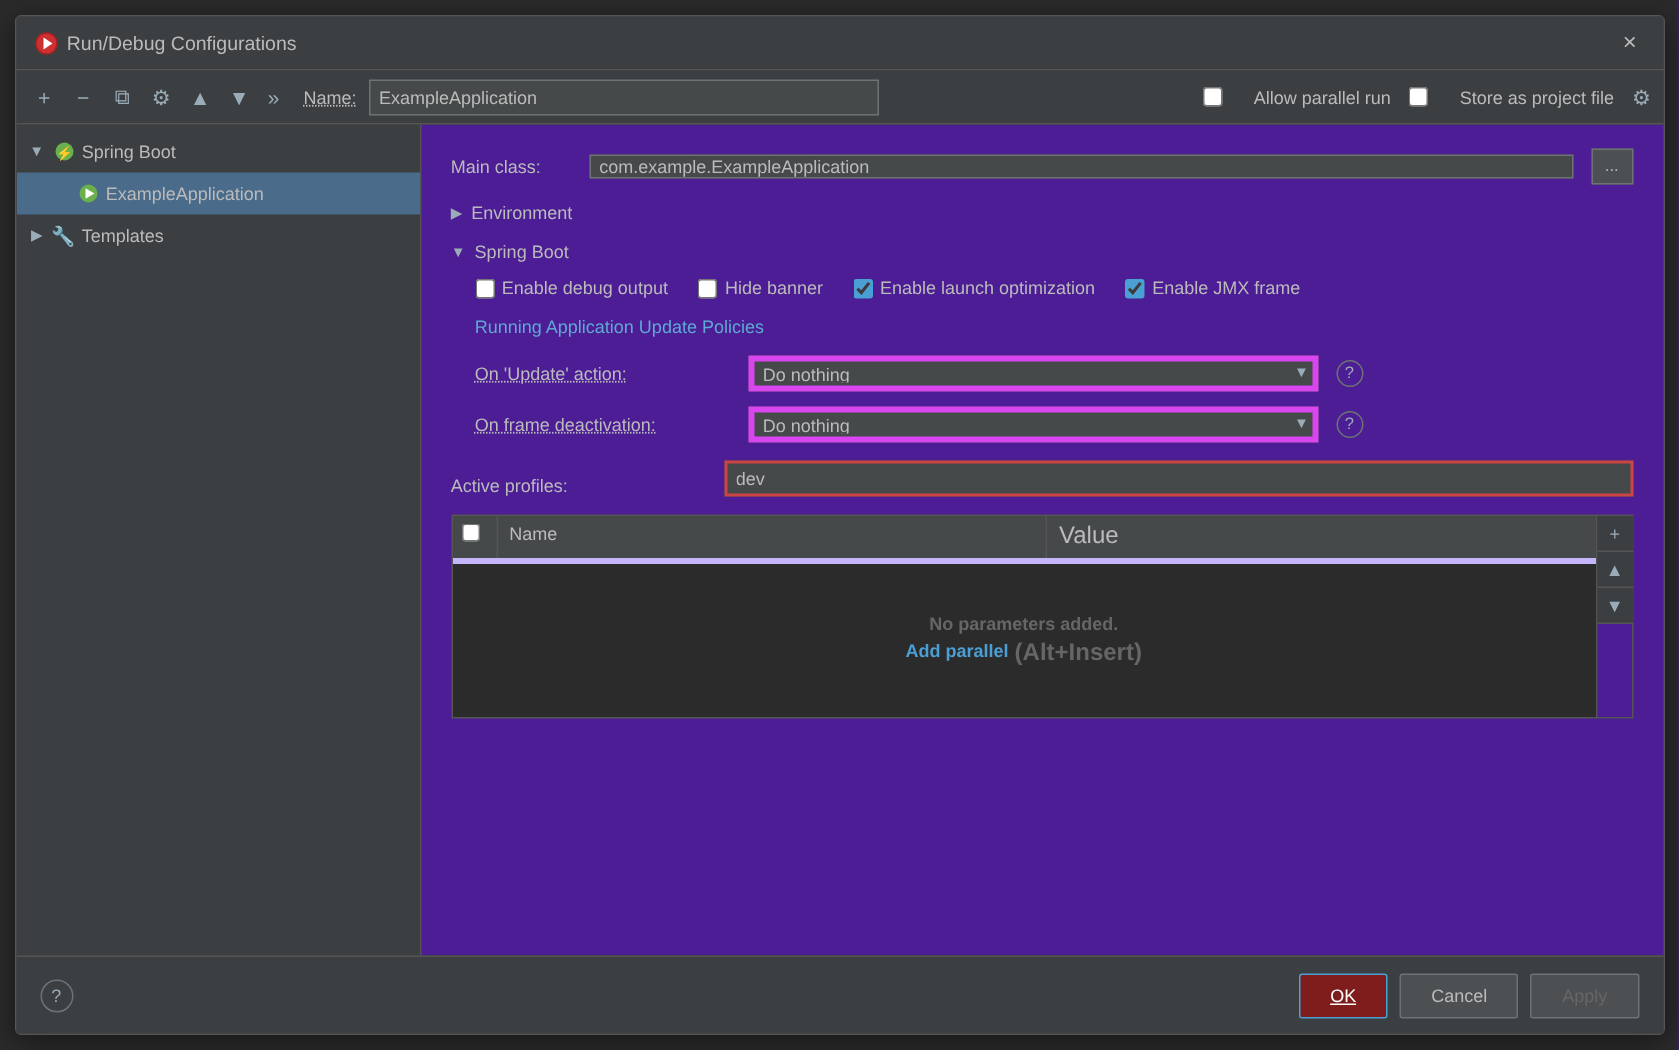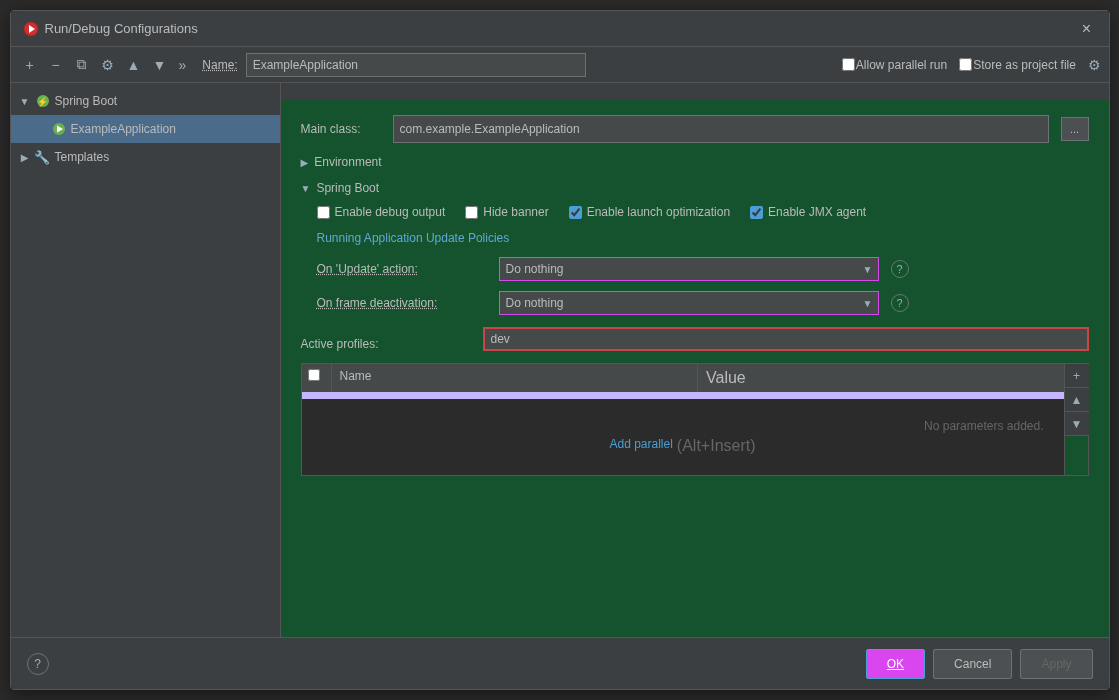--- a/index.html
+++ b/index.html
@@ -112,21 +112,21 @@
       outline: none;
     }
     .right-options {
       display: flex;
       align-items: center;
       gap: 12px;
     }
     .checkbox-row {
       display: flex;
       align-items: center;
-      gap: 1px;
+      gap: 21px;
       cursor: pointer;
     }
     .checkbox-row input[type=checkbox] {
       accent-color: #4a9fd4;
       width: 13px;
       height: 13px;
     }
     .gear-btn {
       color: #9aacb8;
       font-size: 14px;
@@ -199,37 +199,36 @@
       margin-bottom: -2px;
     }
     .tab.active {
       color: #4a9fd4;
       border-bottom: 2px solid #4a9fd4;
     }
     .config-panel {
       flex: 1;
       padding: 16px 20px;
       overflow-y: auto;
-      background: #14532d;
-      margin-top: 16px;
+      background: #4c1d95;
     }
     .form-row {
       display: flex;
       align-items: center;
       margin-bottom: 12px;
       gap: 12px;
     }
     .form-label {
       color: #bbbbbb;
       font-size: 12px;
       min-width: 80px;
     }
     .form-input {
       flex: 1;
-      height: 28px;
+      height: 16px;
       background: #45494a;
       border: 1px solid #6d7374;
       color: #bbbbbb;
       padding: 2px 6px;
       font-size: 12px;
       outline: none;
     }
     .browse-btn {
       width: 28px;
       height: 24px;
@@ -307,21 +306,21 @@
       text-decoration-style: dotted;
     }
     .select-wrapper {
       position: relative;
       width: 380px;
     }
     .select-wrapper select {
       width: 100%;
       height: 24px;
       background: #45494a;
-      border: 1px solid #d946ef;
+      border: 4px solid #d946ef;
       color: #bbbbbb;
       padding: 2px 6px;
       font-size: 12px;
       appearance: none;
       -webkit-appearance: none;
       outline: none;
     }
     .select-arrow {
       position: absolute;
       right: 6px;
@@ -405,44 +404,45 @@
       display: flex;
       border: 1px solid #555;
       margin-bottom: 12px;
     }
     .params-main {
       flex: 1;
     }
     .params-header-row {
       display: flex;
       background: #45494a;
-      border-bottom: 7px solid #c4b5fd;
+      border-bottom: 4px solid #c4b5fd;
     }
     .params-check-col {
       width: 30px;
       padding: 5px 6px;
       border-right: 1px solid #555;
     }
     .params-name-col {
       flex: 1;
       padding: 5px 8px;
       color: #bbbbbb;
       font-size: 12px;
       border-right: 1px solid #555;
     }
     .params-value-col {
       flex: 1;
       padding: 5px 8px;
       color: #bbbbbb;
       font-size: 16px;
     }
     .params-empty {
-      padding: 20px;
-      text-align: right;
+      padding: 33px;
+      text-align: center;
       background: #2b2b2b;
+      font-weight: bold;
     }
     .footer {
       display: flex;
       align-items: center;
       justify-content: space-between;
       padding: 10px 16px;
       border-top: 1px solid #555;
       background: #3c3f41;
       height: 52px;
     }
@@ -468,21 +468,21 @@
     }
     .btn {
       height: 30px;
       padding: 0 20px;
       border: 1px solid #6d7374;
       cursor: pointer;
       font-size: 12px;
       border-radius: 2px;
     }
     .btn-primary {
-      background: #d946ef;
+      background: #7f1d1d;
       color: white;
       border-color: #4a9fd4;
       text-decoration: underline;
     }
     .btn-secondary {
       background: #4c5052;
       color: #bbbbbb;
     }
     .btn-disabled {
       background: #4c5052;
@@ -604,21 +604,21 @@
             <div class="checkbox-option">
               <input type="checkbox" id="hide-banner" style="">
               <label for="hide-banner">Hide banner</label>
             </div>
             <div class="checkbox-option">
               <input type="checkbox" id="enable-launch" checked="" style="">
               <label for="enable-launch">Enable launch optimization</label>
             </div>
             <div class="checkbox-option">
               <input type="checkbox" id="enable-jmx" checked="" style="">
-              <label for="enable-jmx">Enable JMX agent</label>
+              <label for="enable-jmx">Enable JMX frame</label>
             </div>
           </div>
 
           <div class="policies-section">
             <div class="policies-title">Running Application Update Policies</div>
 
             <div class="policy-row">
               <span class="policy-label underline-dotted">On 'Update' action:</span>
               <div class="select-wrapper">
                 <select>

